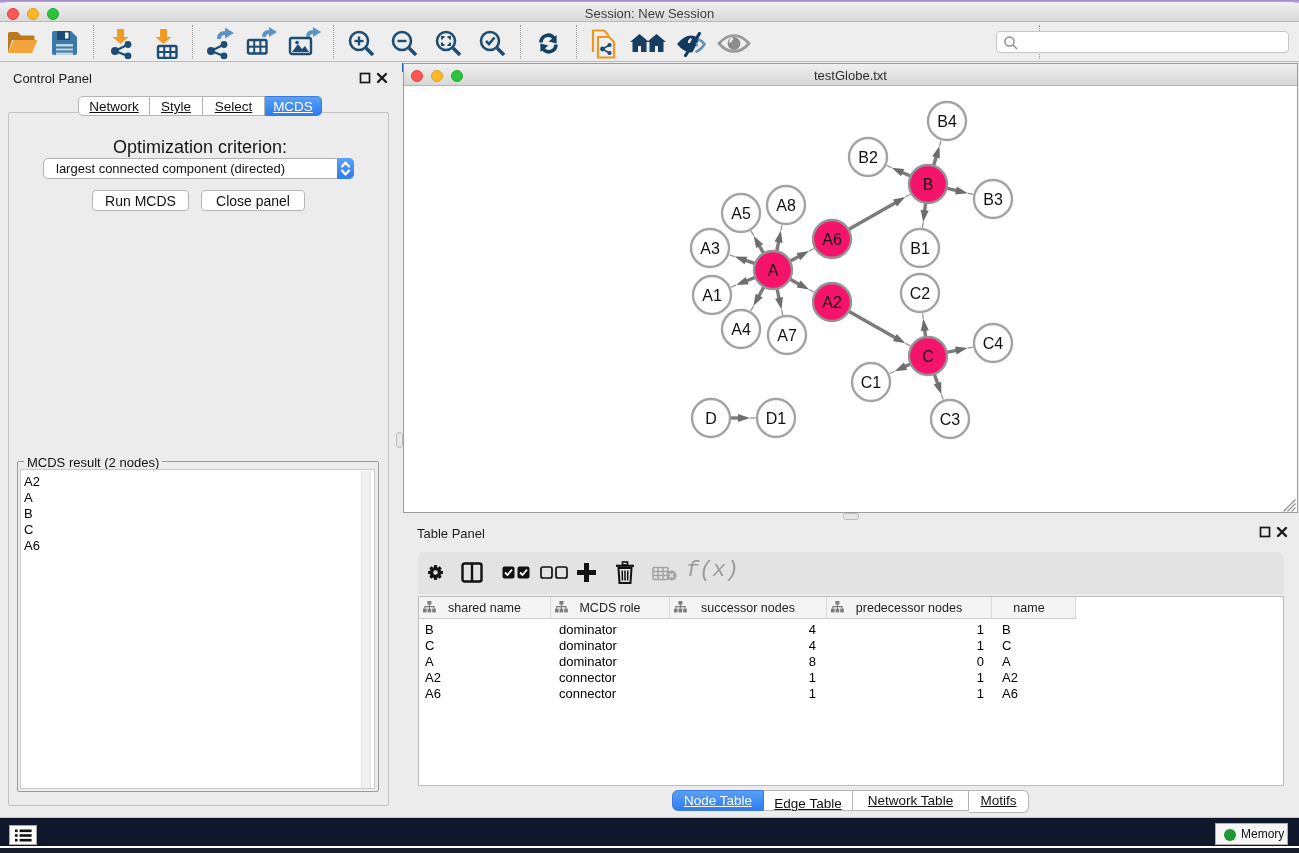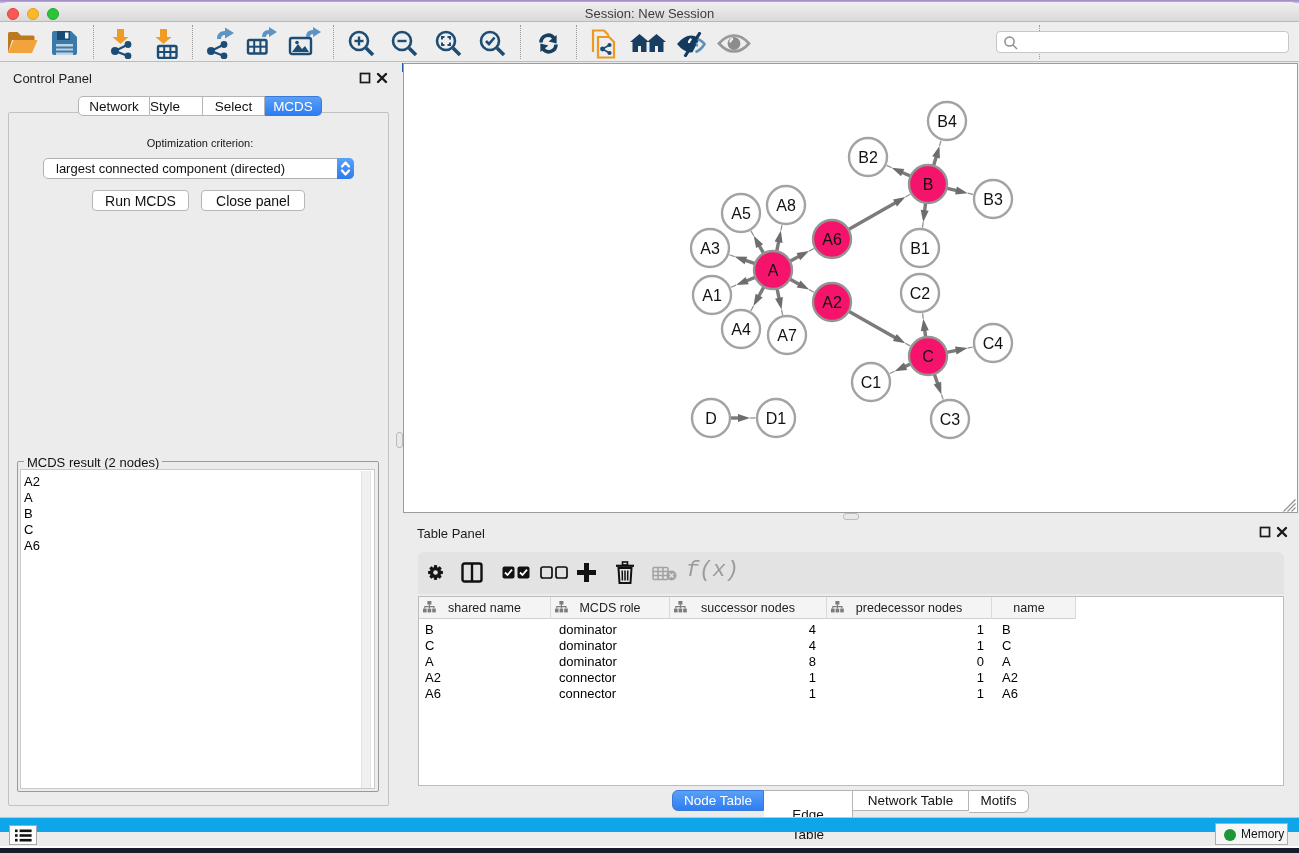--- a/index.html
+++ b/index.html
@@ -15,25 +15,25 @@
 .apptitle { position:absolute; top:4px; left:0; width:100%; text-align:center; font-size:13px; color:#3c3c3c; }
 .toolbar { left:0; top:22px; width:1299px; height:40px; background:#eeeeee; border-bottom:1px solid #bdbdbd; }
 .tsep { position:absolute; top:3px; width:0; height:34px; border-left:1px dotted #999; }
 .ticon { position:absolute; top:5px; }
 .searchbox { position:absolute; left:996px; top:9px; width:293px; height:22px; background:#fff; border:1px solid #c6c6c6; border-radius:4px; }
 
 .cp-title { left:13px; top:71px; font-size:13px; color:#1d1d1d; }
 .winbtn { position:absolute; }
 .cp-panel { left:8px; top:112px; width:381px; height:694px; background:#ececec; border:1px solid #c2c2c2; border-radius:2px; }
 .tabs { position:absolute; display:flex; font-size:13.5px; }
-.tab { background:#fff; border:1px solid #b4b4b4; border-left:none; padding:0 14px; height:20px; line-height:19px; color:#111; }
+.tab { background:#fff; border:1px solid #b4b4b4; border-left:none; padding:0 14px; height:20px; line-height:19px; color:#111;text-decoration:underline; }
 .tab.first { border-left:1px solid #b4b4b4; border-radius:5px 0 0 5px; }
 .tab.last { border-radius:0 5px 5px 0; }
 .tab.sel { background:linear-gradient(#59a0f8,#2e7cf0); border-color:#3b7ad8; color:#fff; }
-.optlabel { left:30px; top:137px; width:340px; text-align:center; font-size:11px; color:#151515; }
+.optlabel { left:30px; top:137px; width:340px; text-align:center; font-size:18px; color:#151515; }
 .dropdown { left:43px; top:158px; width:311px; height:21px; background:#fff; border:1px solid #b0b0b0; border-radius:5px; font-size:13px; color:#111; line-height:19px; padding-left:12px; }
 .dd-btn { position:absolute; right:-1px; top:-1px; width:17px; height:21px; border-radius:0 5px 5px 0; background:linear-gradient(#5ba2f9,#2d7bf0); }
 .btn { position:absolute; background:#fff; border:1px solid #b6b6b6; border-radius:4px; font-size:14px; color:#111; text-align:center; }
 .groupbox { left:17px; top:461px; width:362px; height:331px; border:1px solid #9a9a9a; border-radius:2px; }
 .grouplabel { left:24px; top:455px; background:#ececec; padding:0 3px; font-size:13px; color:#111; }
 .mcdslist { left:20px; top:469px; width:355px; height:320px; background:#fff; border:1px solid #c9c9c9; font-size:13px; color:#000; }
 .mcdslist .it { height:16px; line-height:16px; padding-left:3px; }
 .scrolltrack { position:absolute; right:3px; top:1px; width:10px; height:317px; background:#f0f0f0; border-left:1px solid #e2e2e2; border-right:1px solid #e2e2e2; }
 
 .netwin { left:403px; top:63px; width:895px; height:450px; background:#fff; border:1px solid #9c9c9c; }
@@ -42,21 +42,21 @@
 
 .tp-title { left:417px; top:526px; font-size:13px; color:#1d1d1d; }
 .tp-toolbar { left:418px; top:552px; width:866px; height:42px; background:#e3e3e3; border-radius:6px 6px 0 0; }
 .tbl { left:418px; top:596px; width:866px; height:190px; background:#fff; border:1px solid #bdbdbd; }
 .tblhead { position:absolute; left:0; top:0; width:657px; height:22px; background:#f4f4f4; border-bottom:1px solid #d0d0d0; font-size:12.5px; color:#222; }
 .th { position:absolute; top:0; height:22px; border-right:1px solid #d9d9d9; }
 .th span { position:absolute; top:4px; width:100%; text-align:center; }
 .row { position:absolute; width:100%; height:16px; font-size:13px; color:#000; }
 .cell { position:absolute; top:1px; }
 .tabs2 { left:672px; top:790px; }
-.statusbar { left:0; top:817px; width:1299px; height:15px; background:#0ea5e9; border-top:1px solid #c4c4c4; }
+.statusbar { left:0; top:817px; width:1299px; height:29px; background:#0f172a; border-top:1px solid #c4c4c4; }
 .darkstrip { left:0; top:848px; width:1299px; height:5px; background:#151c2c; }
 .whiteline { left:0; top:846px; width:1299px; height:2px; background:#fdfdfd; }
 .membtn { position:absolute; right:11px; top:5px; width:73px; height:22px; background:#f6f6f6; border:1px solid #adadad; font-size:12px; color:#111; }
 .listbtn { position:absolute; left:9px; top:7px; width:28px; height:20px; background:#fdfdfd; border:1px solid #a8a8a8; }
 </style>
 </head>
 <body>
 <div class="abs purple"></div>
 <div class="abs titlebar">
   <div class="tl r" style="left:7px"></div>
@@ -220,21 +220,21 @@
 <div class="abs cp-title">Control Panel</div>
 <svg class="winbtn" style="left:359px;top:72px" width="12" height="12" viewBox="0 0 12 12">
     <rect x="1.5" y="1.5" width="9" height="9" fill="none" stroke="#1a1a1a" stroke-width="1.7"></rect>
   </svg>
 <svg class="winbtn" style="left:376px;top:72px" width="12" height="12" viewBox="0 0 12 12">
     <path d="M2 2 L10 10 M10 2 L2 10" stroke="#1a1a1a" stroke-width="2.4" stroke-linecap="round"></path>
   </svg>
 <div class="abs cp-panel"></div>
 <div class="tabs" style="left:78px;top:96px">
   <div class="tab first" style="width:72px;text-align:center;padding:0">Network</div>
-  <div class="tab" style="width:53px;text-align:left;padding:0">Style</div>
+  <div class="tab" style="width:53px;text-align:center;padding:0">Style</div>
   <div class="tab" style="width:62px;text-align:center;padding:0">Select</div>
   <div class="tab last sel" style="width:57px;text-align:center;padding:0">MCDS</div>
 </div>
 <div class="abs optlabel">Optimization criterion:</div>
 <div class="abs dropdown">largest connected component (directed)
   <div class="dd-btn">
     <svg width="17" height="21" viewBox="0 0 17 21">
         <path d="M5 8.5 L8.5 4.5 L12 8.5 M5 12.5 L8.5 16.5 L12 12.5" fill="none" stroke="#fff" stroke-width="2.2" stroke-linejoin="round" stroke-linecap="round"></path>
       </svg>
   </div>
@@ -253,20 +253,26 @@
 </div>
 
 <div class="abs" style="left:396px;top:432px;width:7px;height:16px;background:#e8e8e8;border:1px solid #bcbcbc;border-radius:3px"></div>
 <div class="abs" style="left:843px;top:513px;width:16px;height:7px;background:#e8e8e8;border:1px solid #bcbcbc;border-radius:3px"></div>
 
 <svg class="abs" style="left:402px;top:63px" width="8" height="9" viewBox="0 0 8 9">
     <path d="M0 0 H8 L6 3 Q2 3 1.5 9 L0 9 Z" fill="#2d5fa8"></path>
     <path d="M0 0 H7 L5.5 2.6 Q2 3 1.2 8 L0 8 Z" fill="#2b5ca8"></path>
   </svg>
 <div class="abs netwin">
+  <div class="nettitle">
+    <div class="tl r" style="left:7px;top:6px"></div>
+    <div class="tl y" style="left:27px;top:6px"></div>
+    <div class="tl g" style="left:47px;top:6px"></div>
+    <div class="apptitle" style="top:4px;color:#2e2e2e">testGlobe.txt</div>
+  </div>
   <div class="netcanvas">
     <svg width="895" height="427" style="position:absolute;left:0;top:0">
 <g stroke="#7b7b7b" stroke-width="3.4">
 <line x1="359.4" y1="167.7" x2="354.1" y2="158.3"></line>
 <line x1="371.4" y1="165.8" x2="373.7" y2="154.3"></line>
 <line x1="351.5" y1="177.2" x2="339.9" y2="173.2"></line>
 <line x1="351.8" y1="189.6" x2="341.2" y2="194.0"></line>
 <line x1="359.7" y1="198.4" x2="353.6" y2="209.5"></line>
 <line x1="371.7" y1="200.1" x2="374.2" y2="211.8"></line>
 <line x1="383.5" y1="174.9" x2="394.2" y2="169.2"></line>
@@ -534,21 +540,21 @@
 <div class="row" style="top:88px">
 <span class="cell" style="left:6px">A6</span>
 <span class="cell" style="left:140px">connector</span>
 <span class="cell" style="left:251px;width:146px;text-align:right">1</span>
 <span class="cell" style="left:408px;width:157px;text-align:right">1</span>
 <span class="cell" style="left:583px">A6</span>
 </div>
 </div>
 <div class="tabs tabs2" style="left:672px;top:790px">
   <div class="tab first sel" style="width:92px;text-align:center;padding:0;height:21px;line-height:20px;border-radius:6px 0 0 6px">Node Table</div>
-  <div class="tab" style="width:89px;text-align:center;padding:14px;height:21px;line-height:20px">Edge Table</div>
+  <div class="tab" style="width:89px;text-align:center;padding:3px;height:21px;line-height:20px">Edge Table</div>
   <div class="tab" style="width:116px;text-align:center;padding:0;height:21px;line-height:20px">Network Table</div>
   <div class="tab last" style="width:60px;text-align:center;padding:0;height:23px;line-height:20px;border-radius:0 6px 6px 0">Motifs</div>
 </div>
 <div class="abs statusbar">
   <div class="listbtn">
     <svg style="position:absolute;left:5px;top:3px" width="17" height="13" viewBox="0 0 17 13">
       <g fill="#111">
         <rect x="0" y="0.5" width="2.6" height="2.6"></rect>
           <rect x="0" y="5.2" width="2.6" height="2.6"></rect>
           <rect x="0" y="9.9" width="2.6" height="2.6"></rect>

